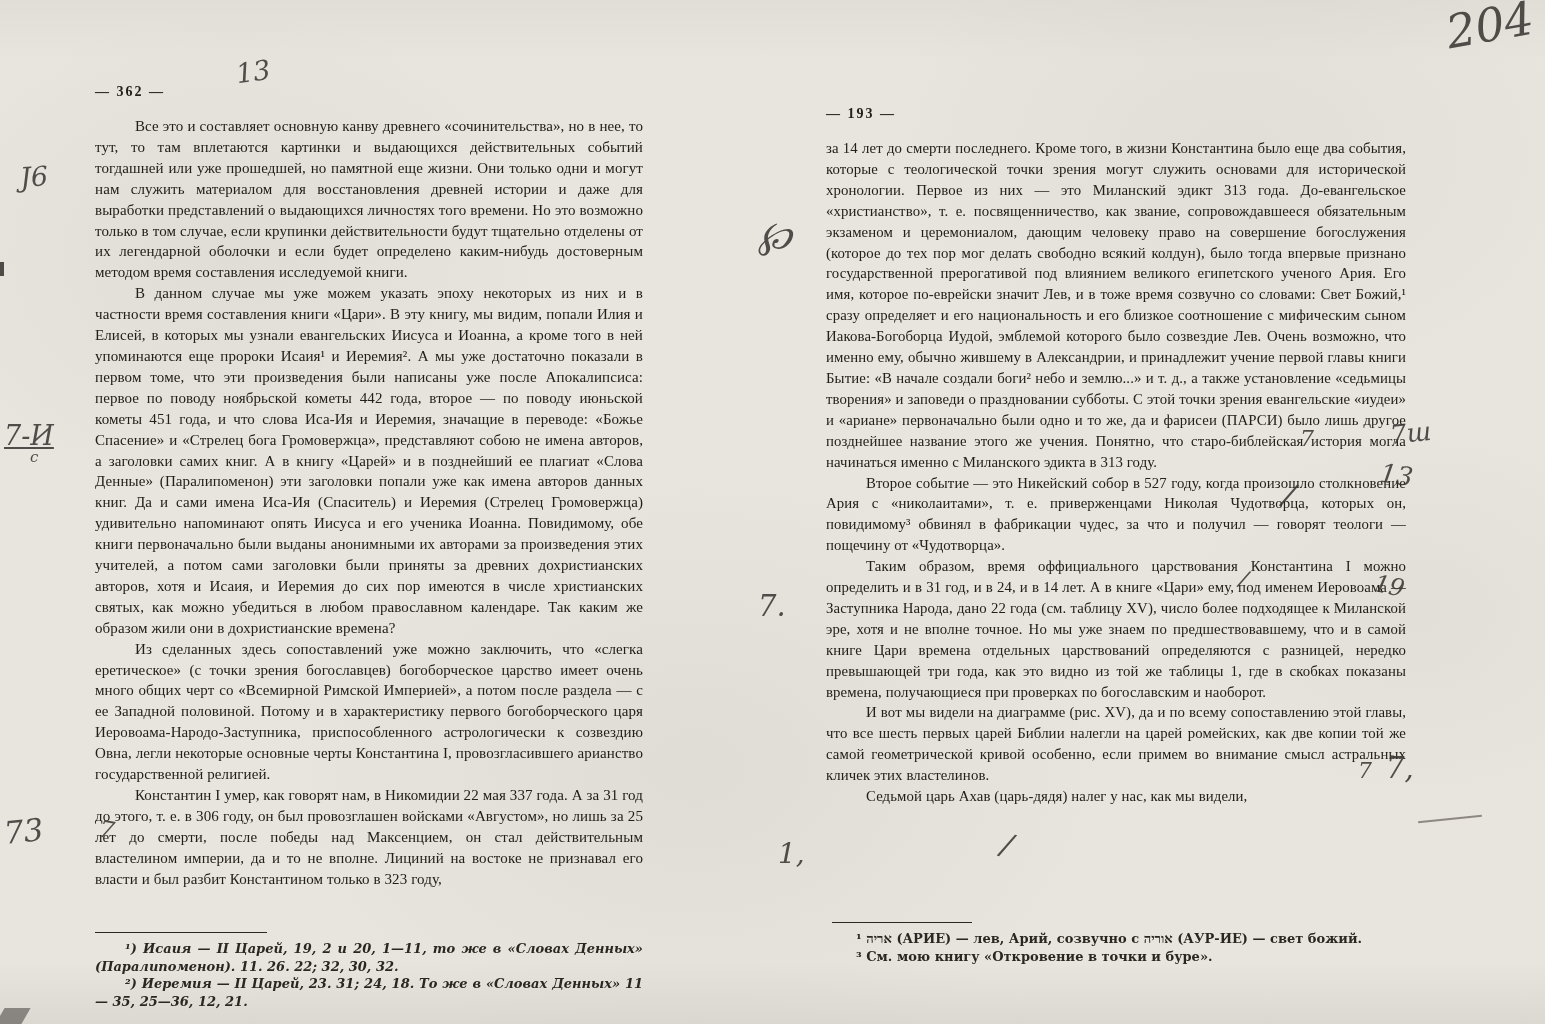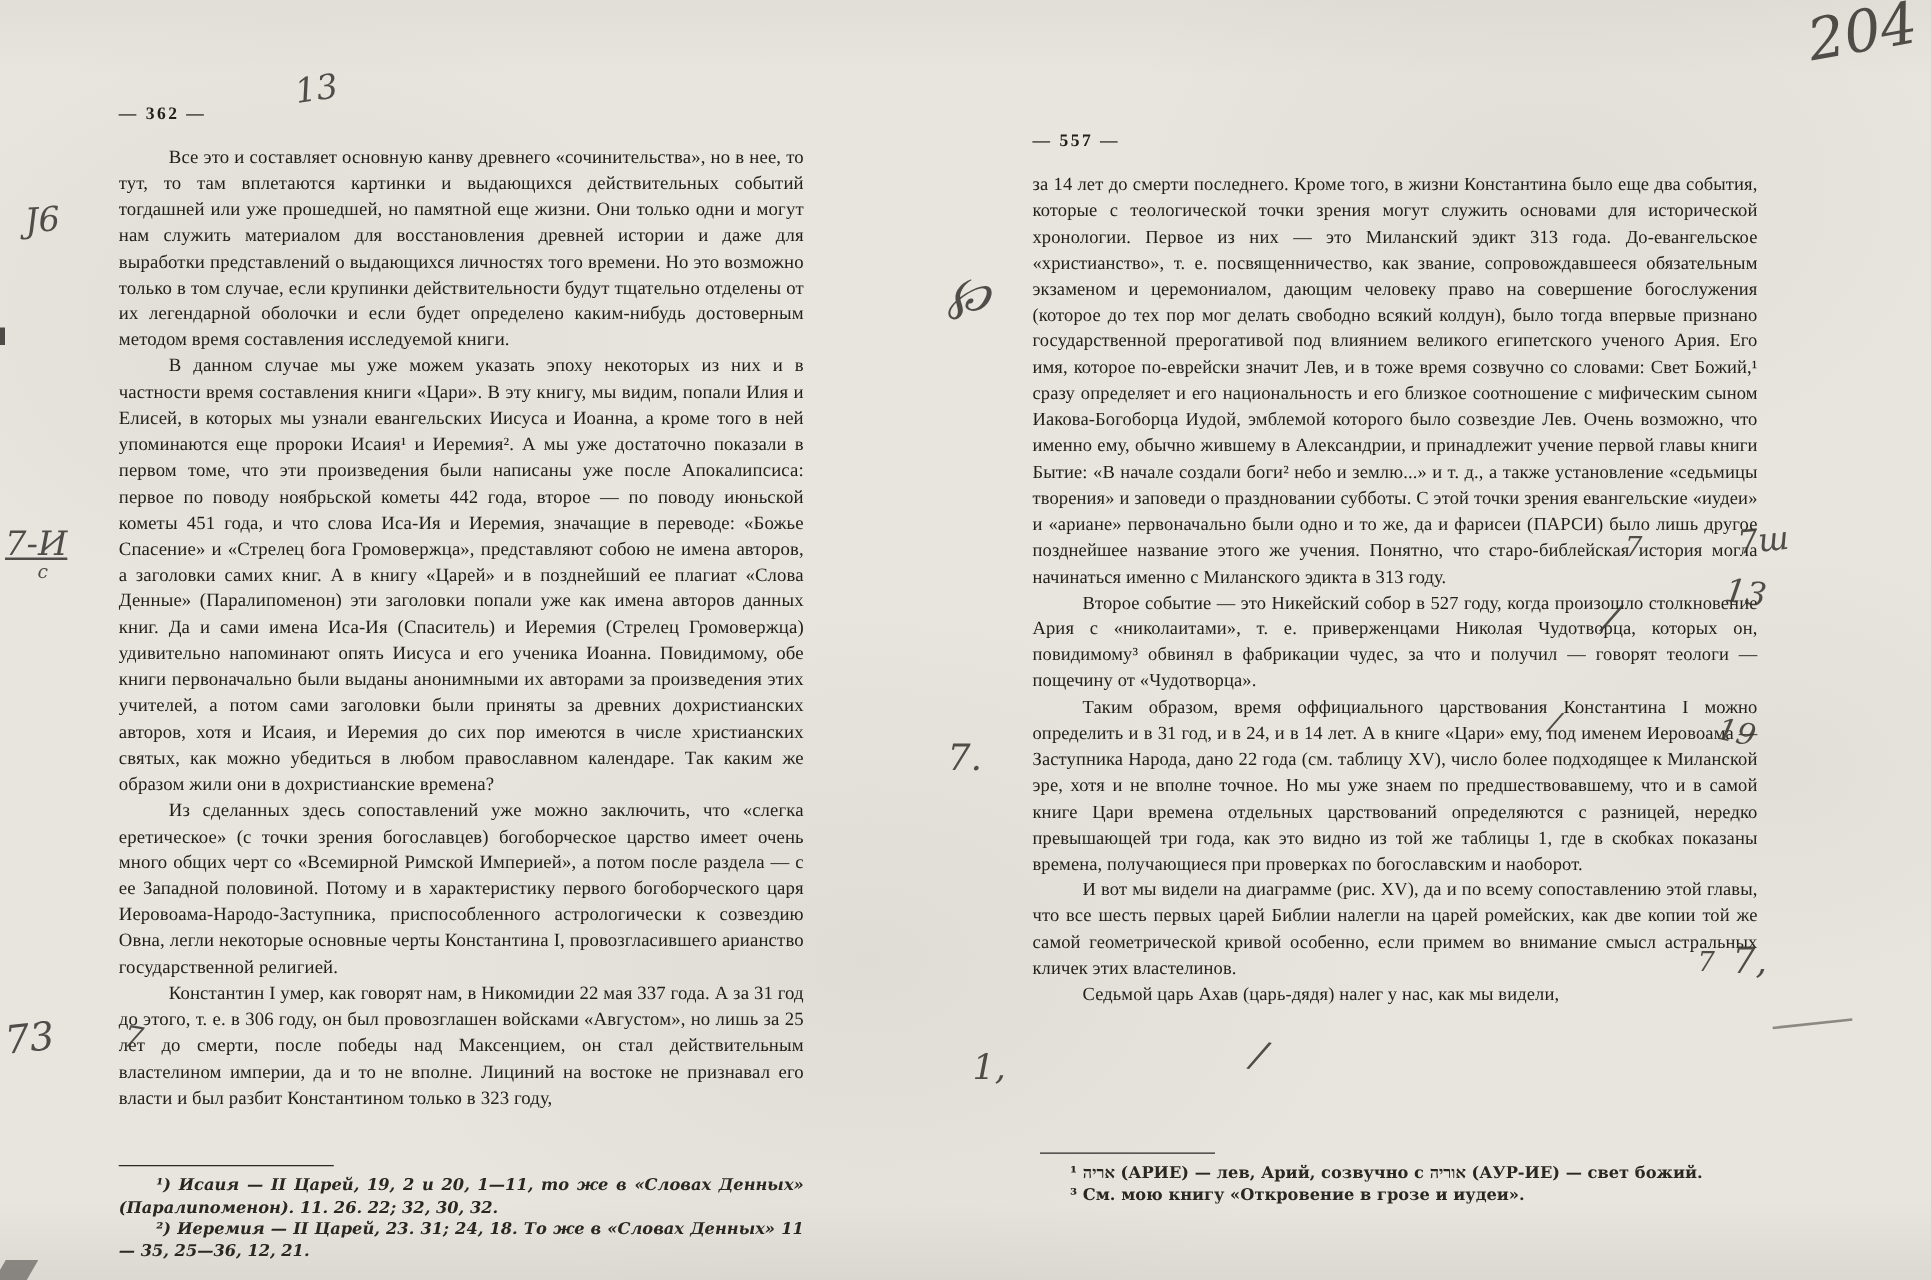--- a/index.html
+++ b/index.html
@@ -64,32 +64,32 @@
       <p>Константин I умер, как говорят нам, в Никомидии 22 мая 337 года. А за 31 год до этого, т. е. в 306 году, он был провозглашен войсками «Августом», но лишь за 25 лет до смерти, после победы над Максенцием, он стал действительным властелином империи, да и то не вполне. Лициний на востоке не признавал его власти и был разбит Константином только в 323 году,</p>
     </div>
     <div class="fn-rule"></div>
     <div class="footnotes">
       <p>¹) Исаия — II Царей, 19, 2 и 20, 1—11, то же в «Словах Денных» (Паралипоменон). 11. 26. 22; 32, 30, 32.</p>
       <p>²) Иеремия — II Царей, 23. 31; 24, 18. То же в «Словах Денных» 11 — 35, 25—36, 12, 21.</p>
     </div>
   </div>
 
   <div class="page page-right">
-    <div class="page-header">— 557 —</div>
+    <div class="page-header">— 193 —</div>
     <div class="body-text">
       <p class="no-indent">за 14 лет до смерти последнего. Кроме того, в жизни Константина было еще два события, которые с теологической точки зрения могут служить основами для исторической хронологии. Первое из них — это Миланский эдикт 313 года. До-евангельское «христианство», т. е. посвященничество, как звание, сопровождавшееся обязательным экзаменом и церемониалом, дающим человеку право на совершение богослужения (которое до тех пор мог делать свободно всякий колдун), было тогда впервые признано государственной прерогативой под влиянием великого египетского ученого Ария. Его имя, которое по-еврейски значит Лев, и в тоже время созвучно со словами: Свет Божий,¹ сразу определяет и его национальность и его близкое соотношение с мифическим сыном Иакова-Богоборца Иудой, эмблемой которого было созвездие Лев. Очень возможно, что именно ему, обычно жившему в Александрии, и принадлежит учение первой главы книги Бытие: «В начале создали боги² небо и землю...» и т. д., а также установление «седьмицы творения» и заповеди о праздновании субботы. С этой точки зрения евангельские «иудеи» и «ариане» первоначально были одно и то же, да и фарисеи (ПАРСИ) было лишь другое позднейшее название этого же учения. Понятно, что старо-библейская история могла начинаться именно с Миланского эдикта в 313 году.</p>
       <p>Второе событие — это Никейский собор в 527 году, когда произошло столкновение Ария с «николаитами», т. е. приверженцами Николая Чудотворца, которых он, повидимому³ обвинял в фабрикации чудес, за что и получил — говорят теологи — пощечину от «Чудотворца».</p>
       <p>Таким образом, время оффициального царствования Константина I можно определить и в 31 год, и в 24, и в 14 лет. А в книге «Цари» ему, под именем Иеровоама — Заступника Народа, дано 22 года (см. таблицу XV), число более подходящее к Миланской эре, хотя и не вполне точное. Но мы уже знаем по предшествовавшему, что и в самой книге Цари времена отдельных царствований определяются с разницей, нередко превышающей три года, как это видно из той же таблицы 1, где в скобках показаны времена, получающиеся при проверках по богославским и наоборот.</p>
       <p>И вот мы видели на диаграмме (рис. XV), да и по всему сопоставлению этой главы, что все шесть первых царей Библии налегли на царей ромейских, как две копии той же самой геометрической кривой особенно, если примем во внимание смысл астральных кличек этих властелинов.</p>
       <p>Седьмой царь Ахав (царь-дядя) налег у нас, как мы видели,</p>
     </div>
     <div class="fn-rule"></div>
     <div class="footnotes">
       <p>¹ אריה (АРИЕ) — лев, Арий, созвучно с אוריה (АУР-ИЕ) — свет божий.</p>
-      <p>³ См. мою книгу «Откровение в грозе и иудеи».</p>
+      <p>³ См. мою книгу «Откровение в точки и буре».</p>
     </div>
   </div>
 
   <div class="edge-mark" style="left:0;top:262px;width:4px;height:14px;"></div>
   <div class="edge-mark" style="left:0;top:1008px;width:26px;height:16px;transform:skewX(-30deg);opacity:0.5;"></div>
 
   <div class="annotations-layer">
       <div class="hw" style="left: 1446px; top: 2px; font-size: 46px; transform: rotate(-10deg);">204</div>
       <div class="hw" style="left: 236px; top: 58px; font-size: 27px; transform: rotate(-8deg);">13</div>
       <div class="hw" style="left: 20px; top: 163px; font-size: 27px; transform: rotate(-4deg);">J6</div>

